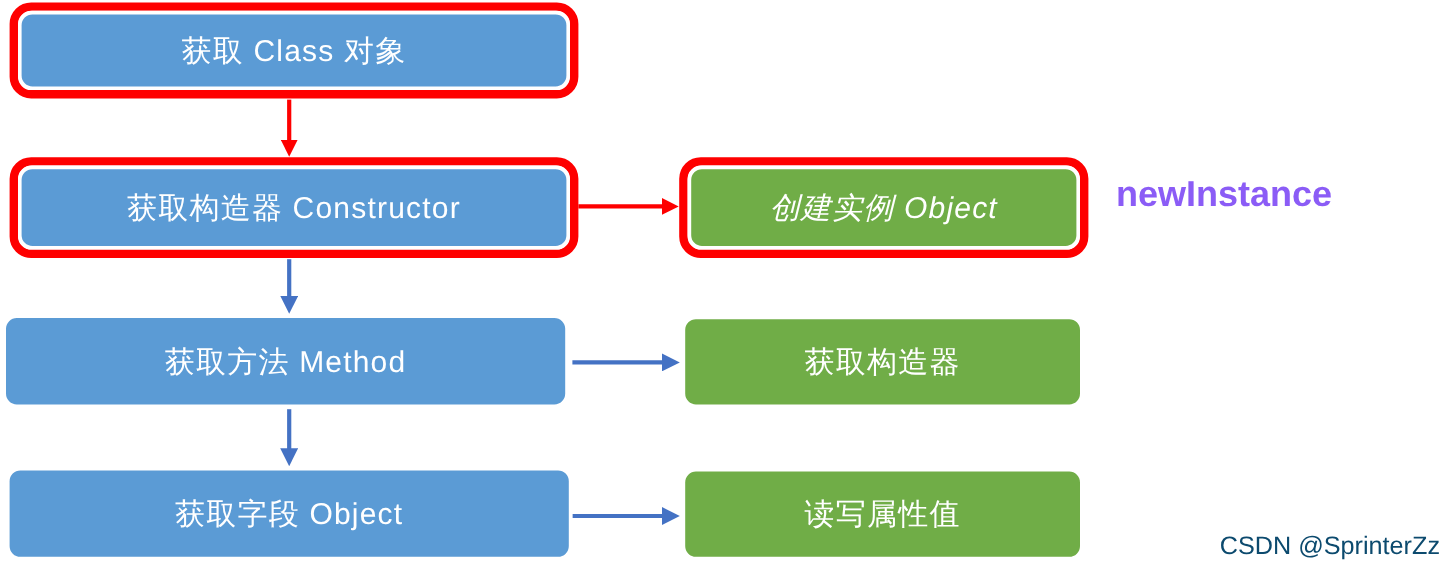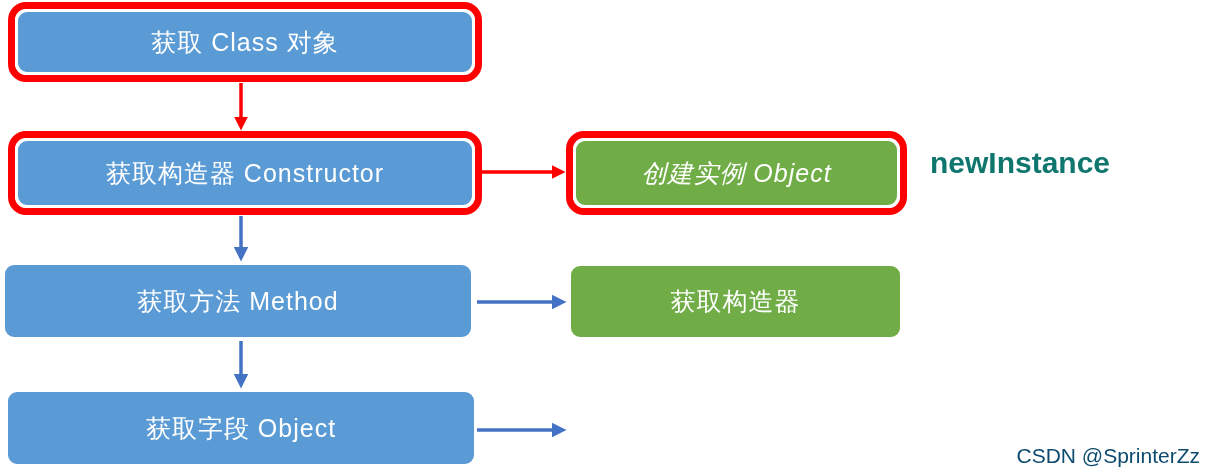--- a/index.html
+++ b/index.html
@@ -48,21 +48,21 @@
   .pos-rw-value        { left: 568px; top: 390px; width: 335px; height: 77px; }
 
   .arrows { position: absolute; left: 0; top: 0; width: 1206px; height: 475px; pointer-events: none; }
 
   .annotation {
     position: absolute;
     left: 930px;
     top: 146px;
     font-size: 30px;
     font-weight: bold;
-    color: #0f766e;
+    color: #8b5cf6;
     white-space: nowrap;
   }
   .watermark {
     position: absolute;
     right: 6px;
     bottom: 7px;
     font-size: 21px;
     color: #0c4a6e;
     white-space: nowrap;
   }
@@ -118,18 +118,23 @@
         <span>获取构造器</span>
       </div>
   </div>
 
   <div class="node plain blue pos-get-field">
     <div class="inner">
         <span>获取字段 Object</span>
       </div>
   </div>
 
+  <div class="node plain green pos-rw-value">
+    <div class="inner">
+        <span>读写属性值</span>
+      </div>
+  </div>
 
   <div class="annotation">newInstance</div>
 
   <div class="watermark">CSDN @SprinterZz</div>
 
 </div>
 
 </body></html>

